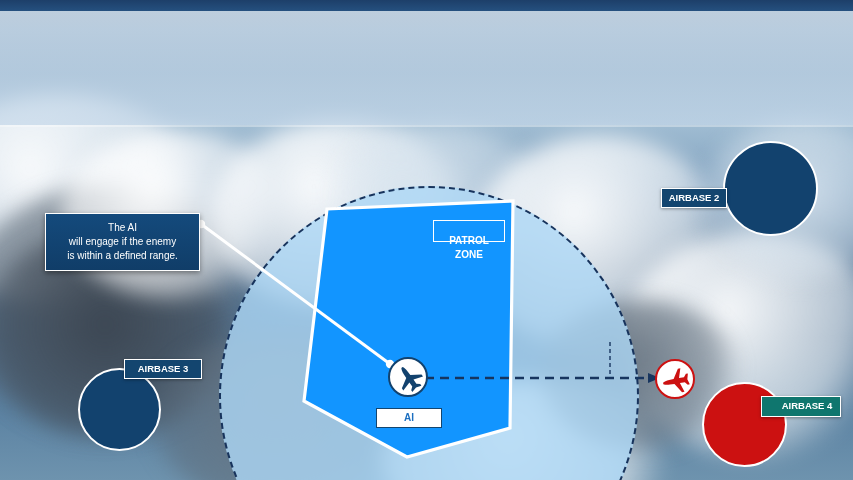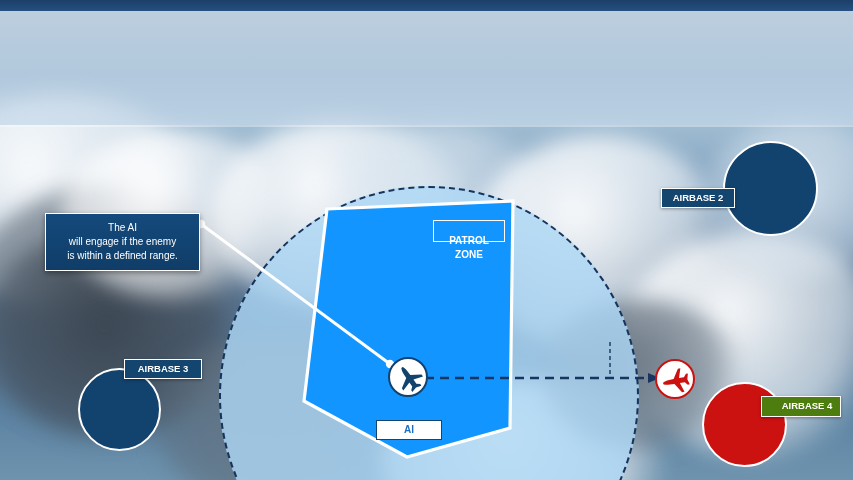--- a/index.html
+++ b/index.html
@@ -102,21 +102,21 @@
     font-weight: bold;
     white-space: pre-line;
   }
   .lbl-navy {
     background: #13456f;
     border: 1.6px solid #ffffff;
     color: #ffffff;
     box-shadow: 0 1px 3px rgba(0,0,0,.35);
   }
   .lbl-red {
-    background: #4d7c0f;
+    background: #0f766e;
     border: 1.6px solid #ffffff;
     color: #ffffff;
     box-shadow: 0 1px 3px rgba(0,0,0,.35);
     padding-left: 12px;
   }
   .lbl-blue {
     background: #1295ff;
     border: 1.8px solid #ffffff;
     color: #ffffff;
   }
@@ -209,33 +209,33 @@
     <line x1="425" y1="378" x2="652" y2="378" stroke="#17355f" stroke-width="2.6" stroke-dasharray="9 6"></line>
     <polygon points="660,378 648,373 648,383" fill="#17355f"></polygon>
 
     <line x1="610" y1="342" x2="610" y2="376" stroke="#17355f" stroke-width="1.4" stroke-dasharray="4 3"></line>
   </svg>
 
   <div class="base base-navy" style="left:78px; top:368px; width:83px; height:83px;"></div>
   <div class="lbl lbl-navy" style="left:124px; top:359px; width:78px; height:20px; font-size:9.5px; line-height:17px;">AIRBASE 3</div>
 
   <div class="base base-navy" style="left:723px; top:141px; width:95px; height:95px;"></div>
-  <div class="lbl lbl-navy" style="left:661px; top:188px; width:74px; height:20px; font-size:9.5px; line-height:17px;">AIRBASE 2</div>
+  <div class="lbl lbl-navy" style="left:661px; top:188px; width:66px; height:20px; font-size:9.5px; line-height:17px;">AIRBASE 2</div>
 
   <div class="base base-red" style="left:702px; top:382px; width:85px; height:85px;"></div>
   <div class="lbl lbl-red" style="left:761px; top:396px; width:80px; height:21px; font-size:9.5px; line-height:18px;">AIRBASE 4</div>
 
   <div class="jet jet-blue" style="left:388px; top:357px;">
     <svg width="32" height="32" viewBox="0 0 64 64">
       <g transform="rotate(-35 32 32)" fill="#12426e">
         <path d="M30.5 4 C28.8 6.5 27.6 11 27.3 17 L27 26 L8 38 L8 43 L27 37 L27 47 L21 52 L21 56 L32 53 L43 56 L43 52 L37 47 L37 37 L56 43 L56 38 L37 26 L36.7 17 C36.4 11 35.2 6.5 33.5 4 Z"></path>
       </g>
     </svg>
   </div>
-  <div class="lbl lbl-white" style="left:376px; top:420px; width:66px; height:20px; font-size:10px; line-height:17px;">AI</div>
+  <div class="lbl lbl-white" style="left:376px; top:408px; width:66px; height:20px; font-size:10px; line-height:17px;">AI</div>
 
   <div class="jet jet-red" style="left:655px; top:359px;">
     <svg width="32" height="32" viewBox="0 0 64 64">
       <g transform="rotate(-100 32 32)" fill="#cc1111">
         <path d="M30.5 4 C28.8 6.5 27.6 11 27.3 17 L27 26 L8 38 L8 43 L27 37 L27 47 L21 52 L21 56 L32 53 L43 56 L43 52 L37 47 L37 37 L56 43 L56 38 L37 26 L36.7 17 C36.4 11 35.2 6.5 33.5 4 Z"></path>
       </g>
     </svg>
   </div>
 
   <div class="lbl lbl-blue" style="left:433px; top:220px; width:72px; height:22px; font-size:10px; line-height:14px; padding-top:13px;">PATROL

